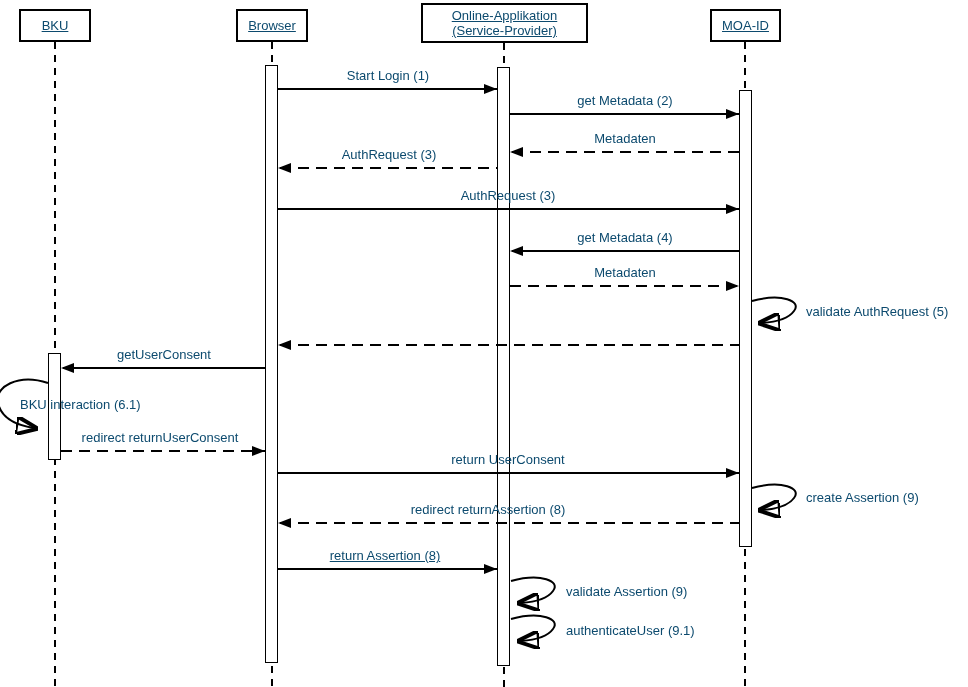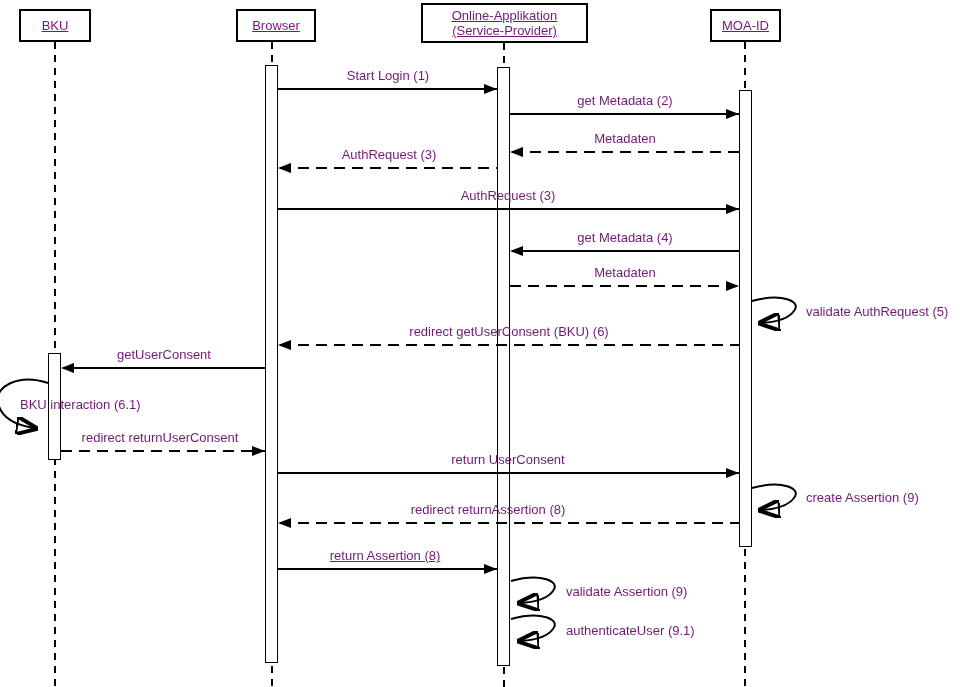--- a/index.html
+++ b/index.html
@@ -7,21 +7,21 @@
     padding: 0;
     background: #ffffff;
     font-family: "Liberation Sans", sans-serif;
   }
   #diagram {
     position: relative;
     width: 968px;
     height: 687px;
     background: #ffffff;
     overflow: hidden;
-    color: #701a75;
+    color: #0c4a6e;
   }
   .actor-box {
     position: absolute;
     box-sizing: border-box;
     border: 2px solid #000;
     background: #fff;
     display: flex;
     align-items: center;
     justify-content: center;
     text-align: center;
@@ -106,21 +106,21 @@
 <div id="diagram">
 
   <div class="lifeline" style="left:54px;  top:42px; height:645px;"></div>
   <div class="lifeline" style="left:271px; top:42px; height:645px;"></div>
   <div class="lifeline" style="left:503px; top:43px; height:644px;"></div>
   <div class="lifeline" style="left:744px; top:42px; height:645px;"></div>
 
   <div class="actor-box" style="left:19px;  top:9px; width:72px;  height:33px;">
     <span>BKU</span>
   </div>
-  <div class="actor-box" style="left:236px; top:9px; width:80px;  height:33px;">
+  <div class="actor-box" style="left:236px; top:9px; width:72px;  height:33px;">
     <span>Browser</span>
   </div>
   <div class="actor-box" style="left:421px; top:3px; width:167px; height:40px;">
     <span>Online-Applikation (Service-Provider)</span>
   </div>
   <div class="actor-box" style="left:710px; top:9px; width:71px;  height:33px;">
     <span>MOA-ID</span>
   </div>
 
   <div class="activation" style="left:265px; top:65px;  height:598px;"></div>
@@ -159,21 +159,20 @@
   <svg class="loop-svg" style="left:752px; top:297px;" width="52" height="30">
     <defs>
       <marker id="arr1" markerWidth="11" markerHeight="9" refX="9" refY="4.5" orient="auto">
         <path d="M0,0 L11,4.5 L0,9 z" fill="#000" stroke="none"></path>
       </marker>
     </defs>
     <path d="M 0 4 C 30 -4, 50 4, 42 14 C 37 21, 24 25, 10 26" marker-end="url(#arr1)"></path>
   </svg>
   <div class="loop-label" style="left:806px; top:304px;text-align:right;">validate AuthRequest (5)</div>
 
-  <div class="msg-label" style="left:509px; top:324px;">redirect getUserConsent (BKU) (6)</div>
   <div class="msg-line dashed" style="left:280px; top:344px; width:459px;"></div>
   <div class="arrow left" style="left:278px; top:340px;"></div>
 
   <div class="msg-label" style="left:164px; top:347px;">getUserConsent</div>
   <div class="msg-line" style="left:63px; top:367px; width:202px;"></div>
   <div class="arrow left" style="left:61px; top:363px;"></div>
 
   <svg class="loop-svg" style="left:-4px; top:379px;" width="52" height="52">
     <defs>
       <marker id="arr2" markerWidth="11" markerHeight="9" refX="9" refY="4.5" orient="auto">

